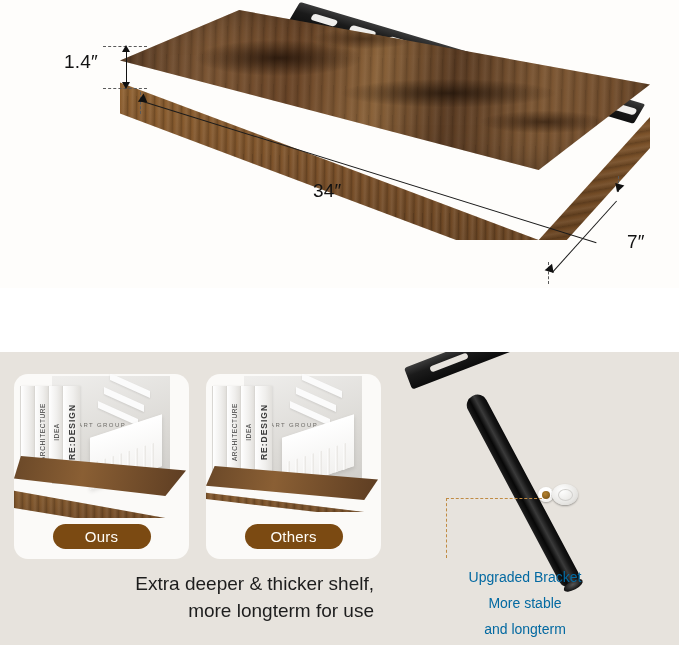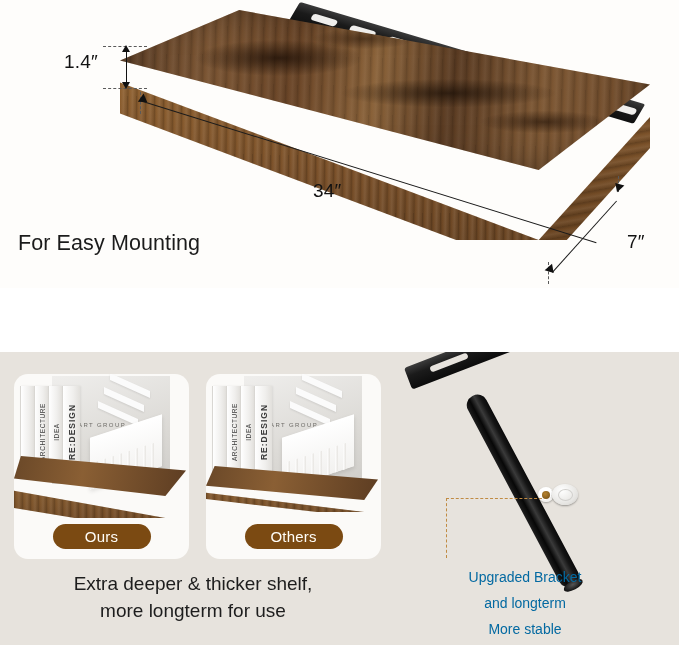--- a/index.html
+++ b/index.html
@@ -175,21 +175,21 @@
   .badge{
     position:absolute;bottom:10px;left:50%;transform:translateX(-50%);
     height:25px;min-width:98px;border-radius:13px;
     background:#7B4A12;
     color:#FFFDF8;font-size:15px;
     display:flex;align-items:center;justify-content:center;
     letter-spacing:.2px;
   }
 
   .compare-caption{
-    position:absolute;left:12px;top:218px;width:362px;text-align:center;
+    position:absolute;left:12px;top:218px;width:362px;text-align:right;
     font-size:19px;line-height:27px;color:#1d1d1d;
   }
 
   
   .bracket-detail{position:absolute;left:384px;top:0;width:295px;height:293px;}
   .bd-bar{
     position:absolute;left:20px;top:16px;width:310px;height:23px;
     background:linear-gradient(180deg,#3c3c3c 0%,#1b1b1b 40%,#0c0c0c 100%);
     transform-origin:0 0;transform:rotate(-21deg);
     border-radius:3px;
@@ -283,21 +283,20 @@
       <div class="vdashline" style="left:618px;top:176px;height:16px;"></div>
       <div class="vdashline" style="left:548px;top:262px;height:22px;"></div>
       <div class="solidline" style="left:552px;top:272px;width:96px;transform:rotate(-48deg);"></div>
       <div class="arrow-tri" style="left:613px;top:182px;transform:rotate(137deg);"></div>
       <div class="arrow-tri" style="left:546px;top:266px;transform:rotate(-42deg);"></div>
       <div class="dim-label dim-7">7″</div>
     </div>
 
 
     <div class="headline">
-      <div>For Easy Mounting</div>
     </div>
   </div>
 
   <div class="bottom-section">
 
     <div class="compare-wrap">
 
       <div class="compare-card card-others">
         <div class="scene">
           <div class="backwall">
@@ -393,18 +392,18 @@
 
       </div>
       <div class="bd-screw"></div>
       <div class="bd-cap"></div>
 
       <div class="callout-h" style="left:62px;top:146px;width:96px;"></div>
       <div class="callout-v" style="left:62px;top:146px;height:60px;"></div>
 
       <div class="bd-caption">
         <div>Upgraded Bracket</div>
+        <div>More stable</div>
         <div>and longterm</div>
-        <div>More stable</div>
       </div>
     </div>
   </div>
 </div>
 
 </body></html>

